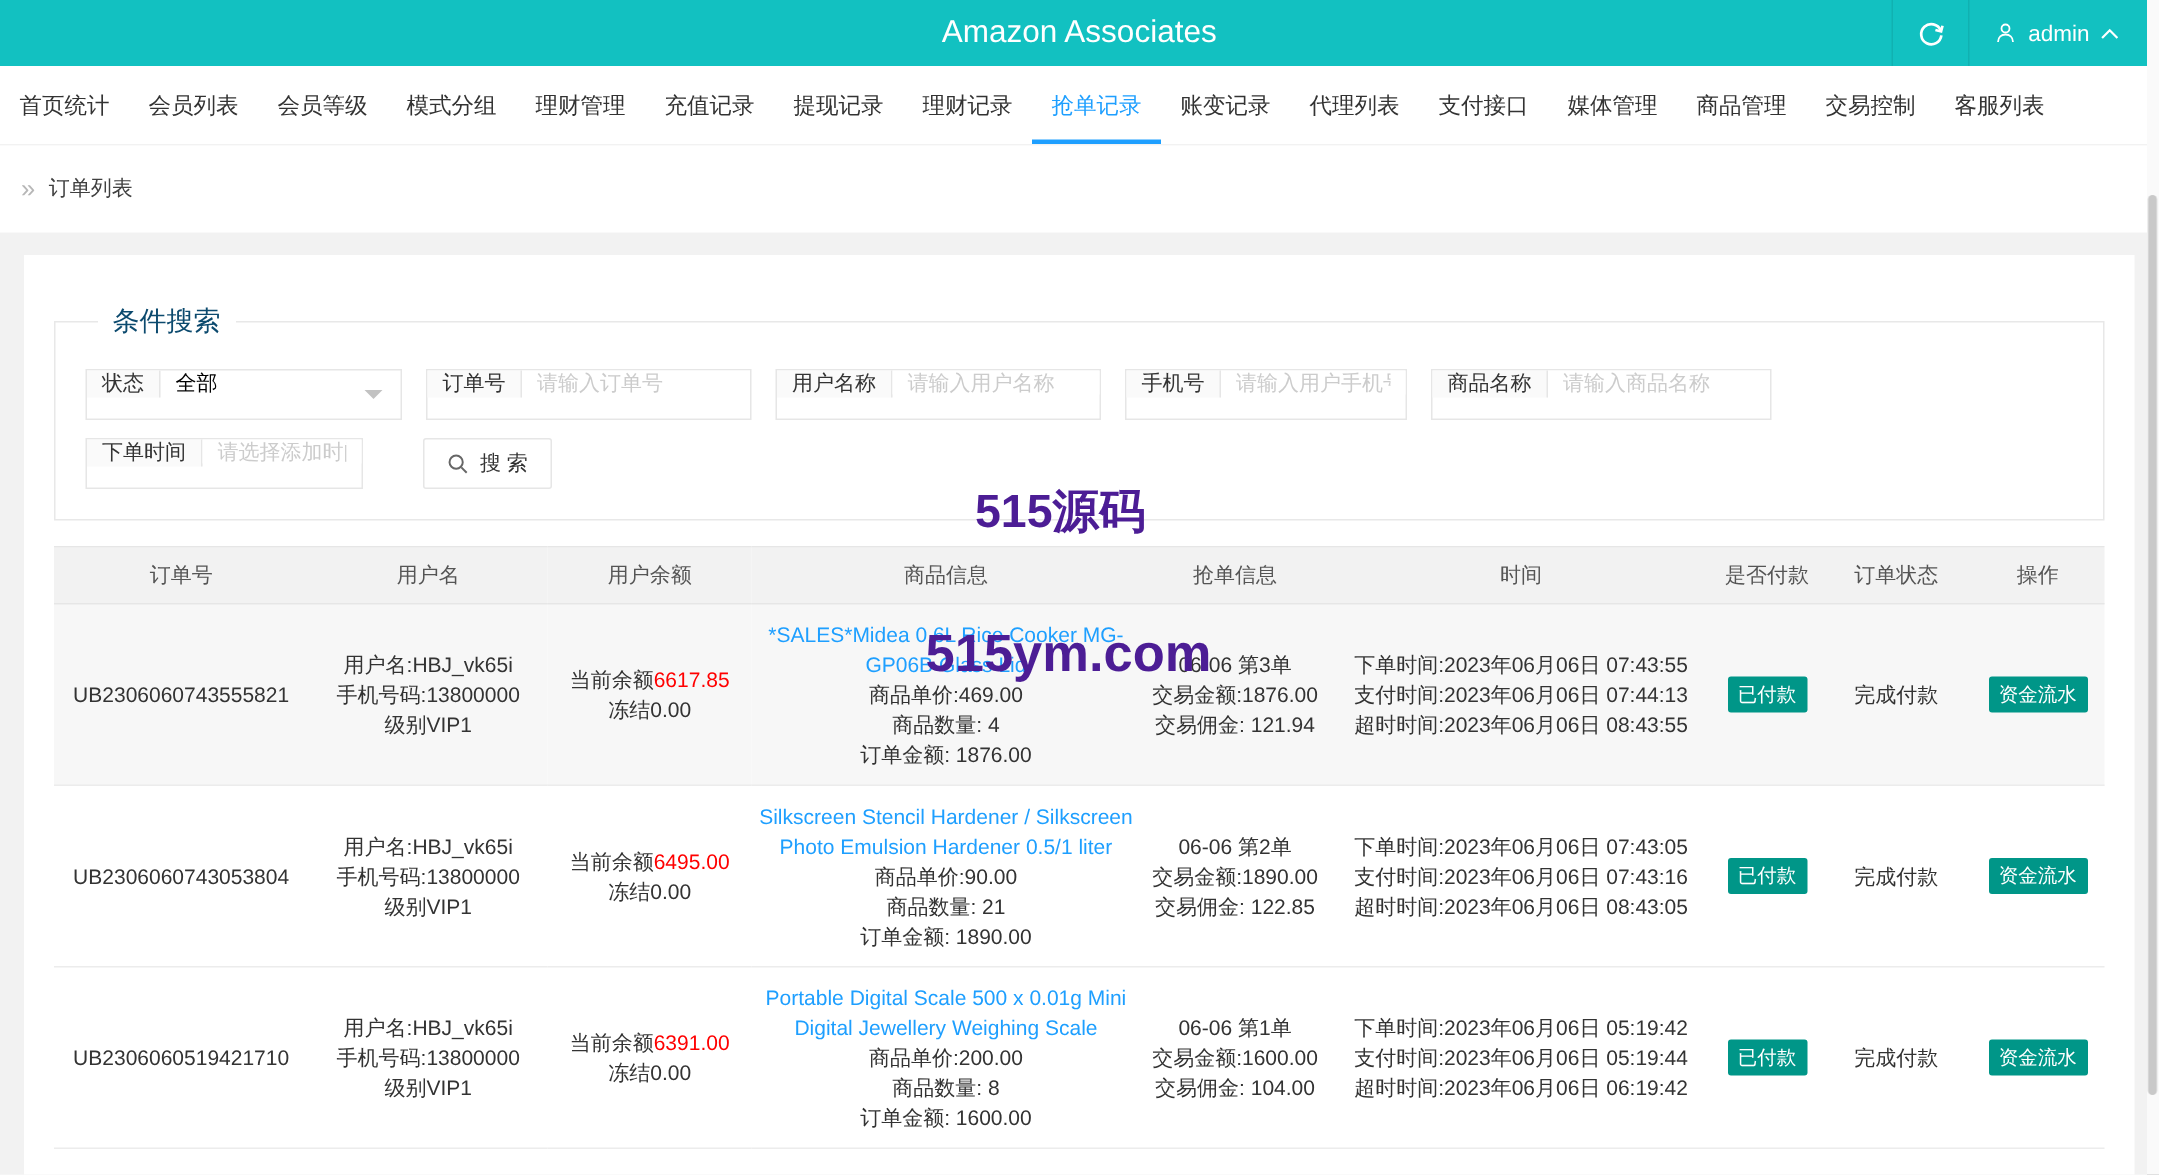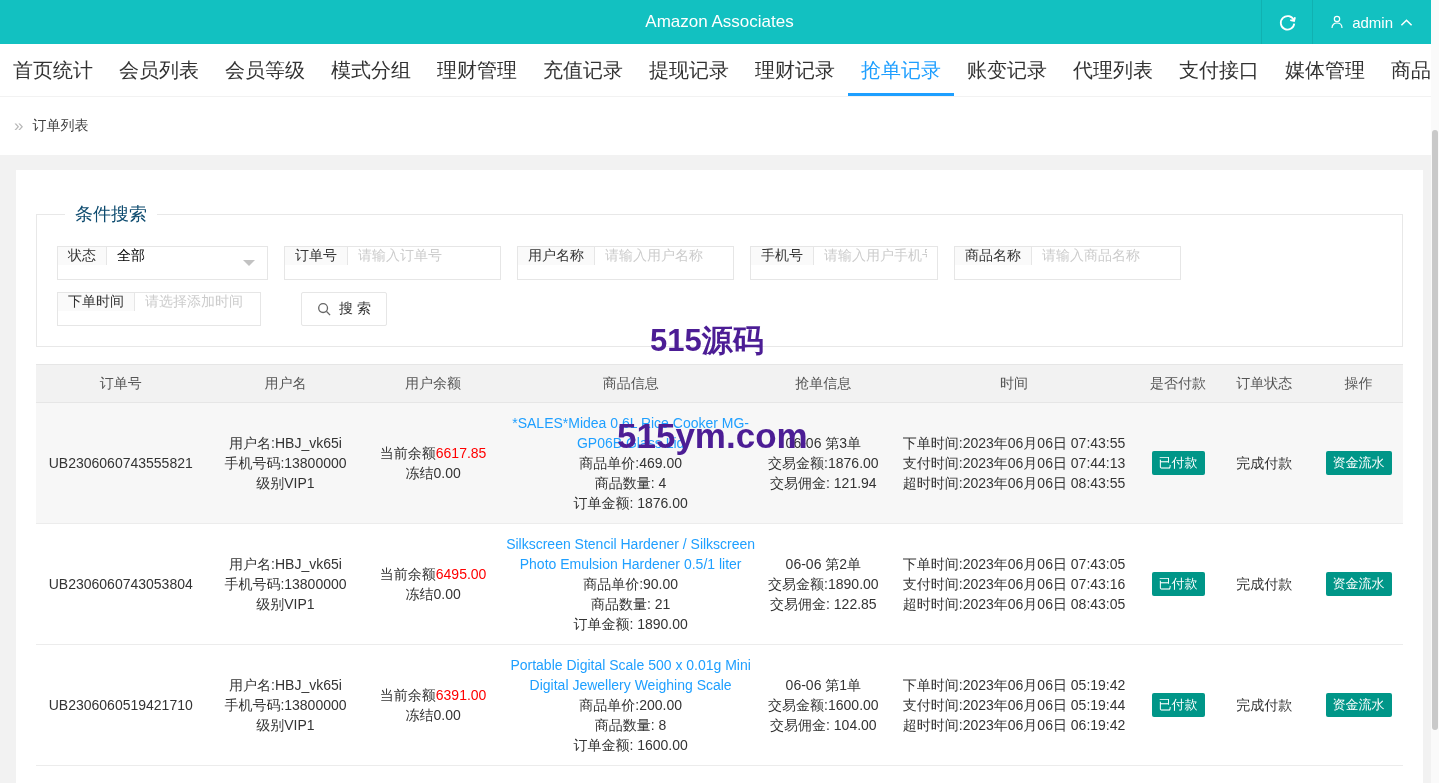--- a/index.html
+++ b/index.html
@@ -2,31 +2,31 @@
 <html><head>
 <meta charset="utf-8">
 <style>
   * { margin:0; padding:0; box-sizing:border-box; }
   html,body { width:1439px; height:783px; overflow:hidden; background:#f2f2f2;
     font-family:"Liberation Sans","DejaVu Sans",sans-serif; }
 
   
   .topbar { position:relative; height:44px; background:#12c1c1; color:#fff; z-index:5; }
   .topbar-title { position:absolute; left:0; right:0; top:0; height:44px; line-height:44px;
-    text-align:center; font-size:17px; color:#fff; }
+    text-align:center; font-size:21px; color:#fff; }
   .topbar-right { position:absolute; right:8px; top:0; height:44px; display:flex; align-items:stretch; }
   .refresh-btn { width:52px; display:flex; align-items:center; justify-content:center; cursor:pointer;
     border-left:1px solid rgba(0,0,0,.08); border-right:1px solid rgba(0,0,0,.08); }
   .admin-area { display:flex; align-items:center; gap:7px; padding:0 18px 0 16px; cursor:pointer;
     font-size:15px; }
 
   
   .tabs { height:53px; background:#fff; display:flex; align-items:stretch; padding-left:0;
     border-bottom:1px solid #f2f2f2; }
-  .tab { position:relative; display:flex; align-items:center; padding:12px 13px; font-size:20px;
+  .tab { position:relative; display:flex; align-items:center; padding:12px 13px; font-size:15px;
     color:#333; cursor:pointer; white-space:nowrap; }
   .tab.active { color:#1e9fff; }
   .tab.active::after { content:""; position:absolute; left:0; right:0; bottom:0; height:3px;
     background:#1e9fff; }
 
   
   .crumb-bar { height:58px; background:#fff; display:flex; align-items:center; padding-left:14px; gap:9px; }
   .crumb-icon { color:#b7b7b7; font-size:17px; }
   .crumb-label { color:#404040; font-size:14px; }
 
@@ -41,21 +41,21 @@
   .search-row + .search-row { margin-top:12px; }
   .fgroup { display:flex; height:34px; border:1px solid #e6e6e6; background:#fff; align-items:flex-start; }
   .fgroup-label { background:#fafafa; border-right:1px solid #e6e6e6; padding:0 10px; font-size:14px;
     color:#333; display:flex; align-items:center; white-space:nowrap; }
   .fgroup input { border:0; outline:0; padding:0 10px; font-size:14px; color:#333; flex:1; min-width:0; }
   .fgroup input::placeholder { color:#ccc; }
   .select-value { flex:1; display:flex; align-items:center; padding:0 10px; font-size:14px; color:#000; }
   .select-caret { align-self:center; margin-right:12px; width:0; height:0;
     border-left:6px solid transparent; border-right:6px solid transparent; border-top:6px solid #c2c2c2; }
   .w-status{width:211px;} .w-orderno{width:217px;} .w-username{width:217px;}
-  .w-phone{width:188px;} .w-product{width:227px;} .w-time{width:204px;}
+  .w-phone{width:188px;} .w-product{width:227px;} .w-time{width:185px;}
   .search-btn { margin-left:24px; height:34px; padding:0 15px; background:#fff; border:1px solid #e6e6e6;
     border-radius:2px; font-size:14px; color:#333; display:flex; align-items:center; gap:7px; cursor:pointer; }
 
   
   .table-wrap { margin-top:17px; }
   table { width:100%; border-collapse:collapse; table-layout:fixed; }
   thead th { background:#f2f2f2; height:38px; font-weight:normal; font-size:14px; color:#555;
     border-top:1px solid #e6e6e6; border-bottom:1px solid #e6e6e6; }
   tbody td { padding:10px 4px; font-size:14px; color:#333; text-align:center; vertical-align:middle;
     border-bottom:1px solid #ececec; line-height:20px; word-wrap:break-word; }

